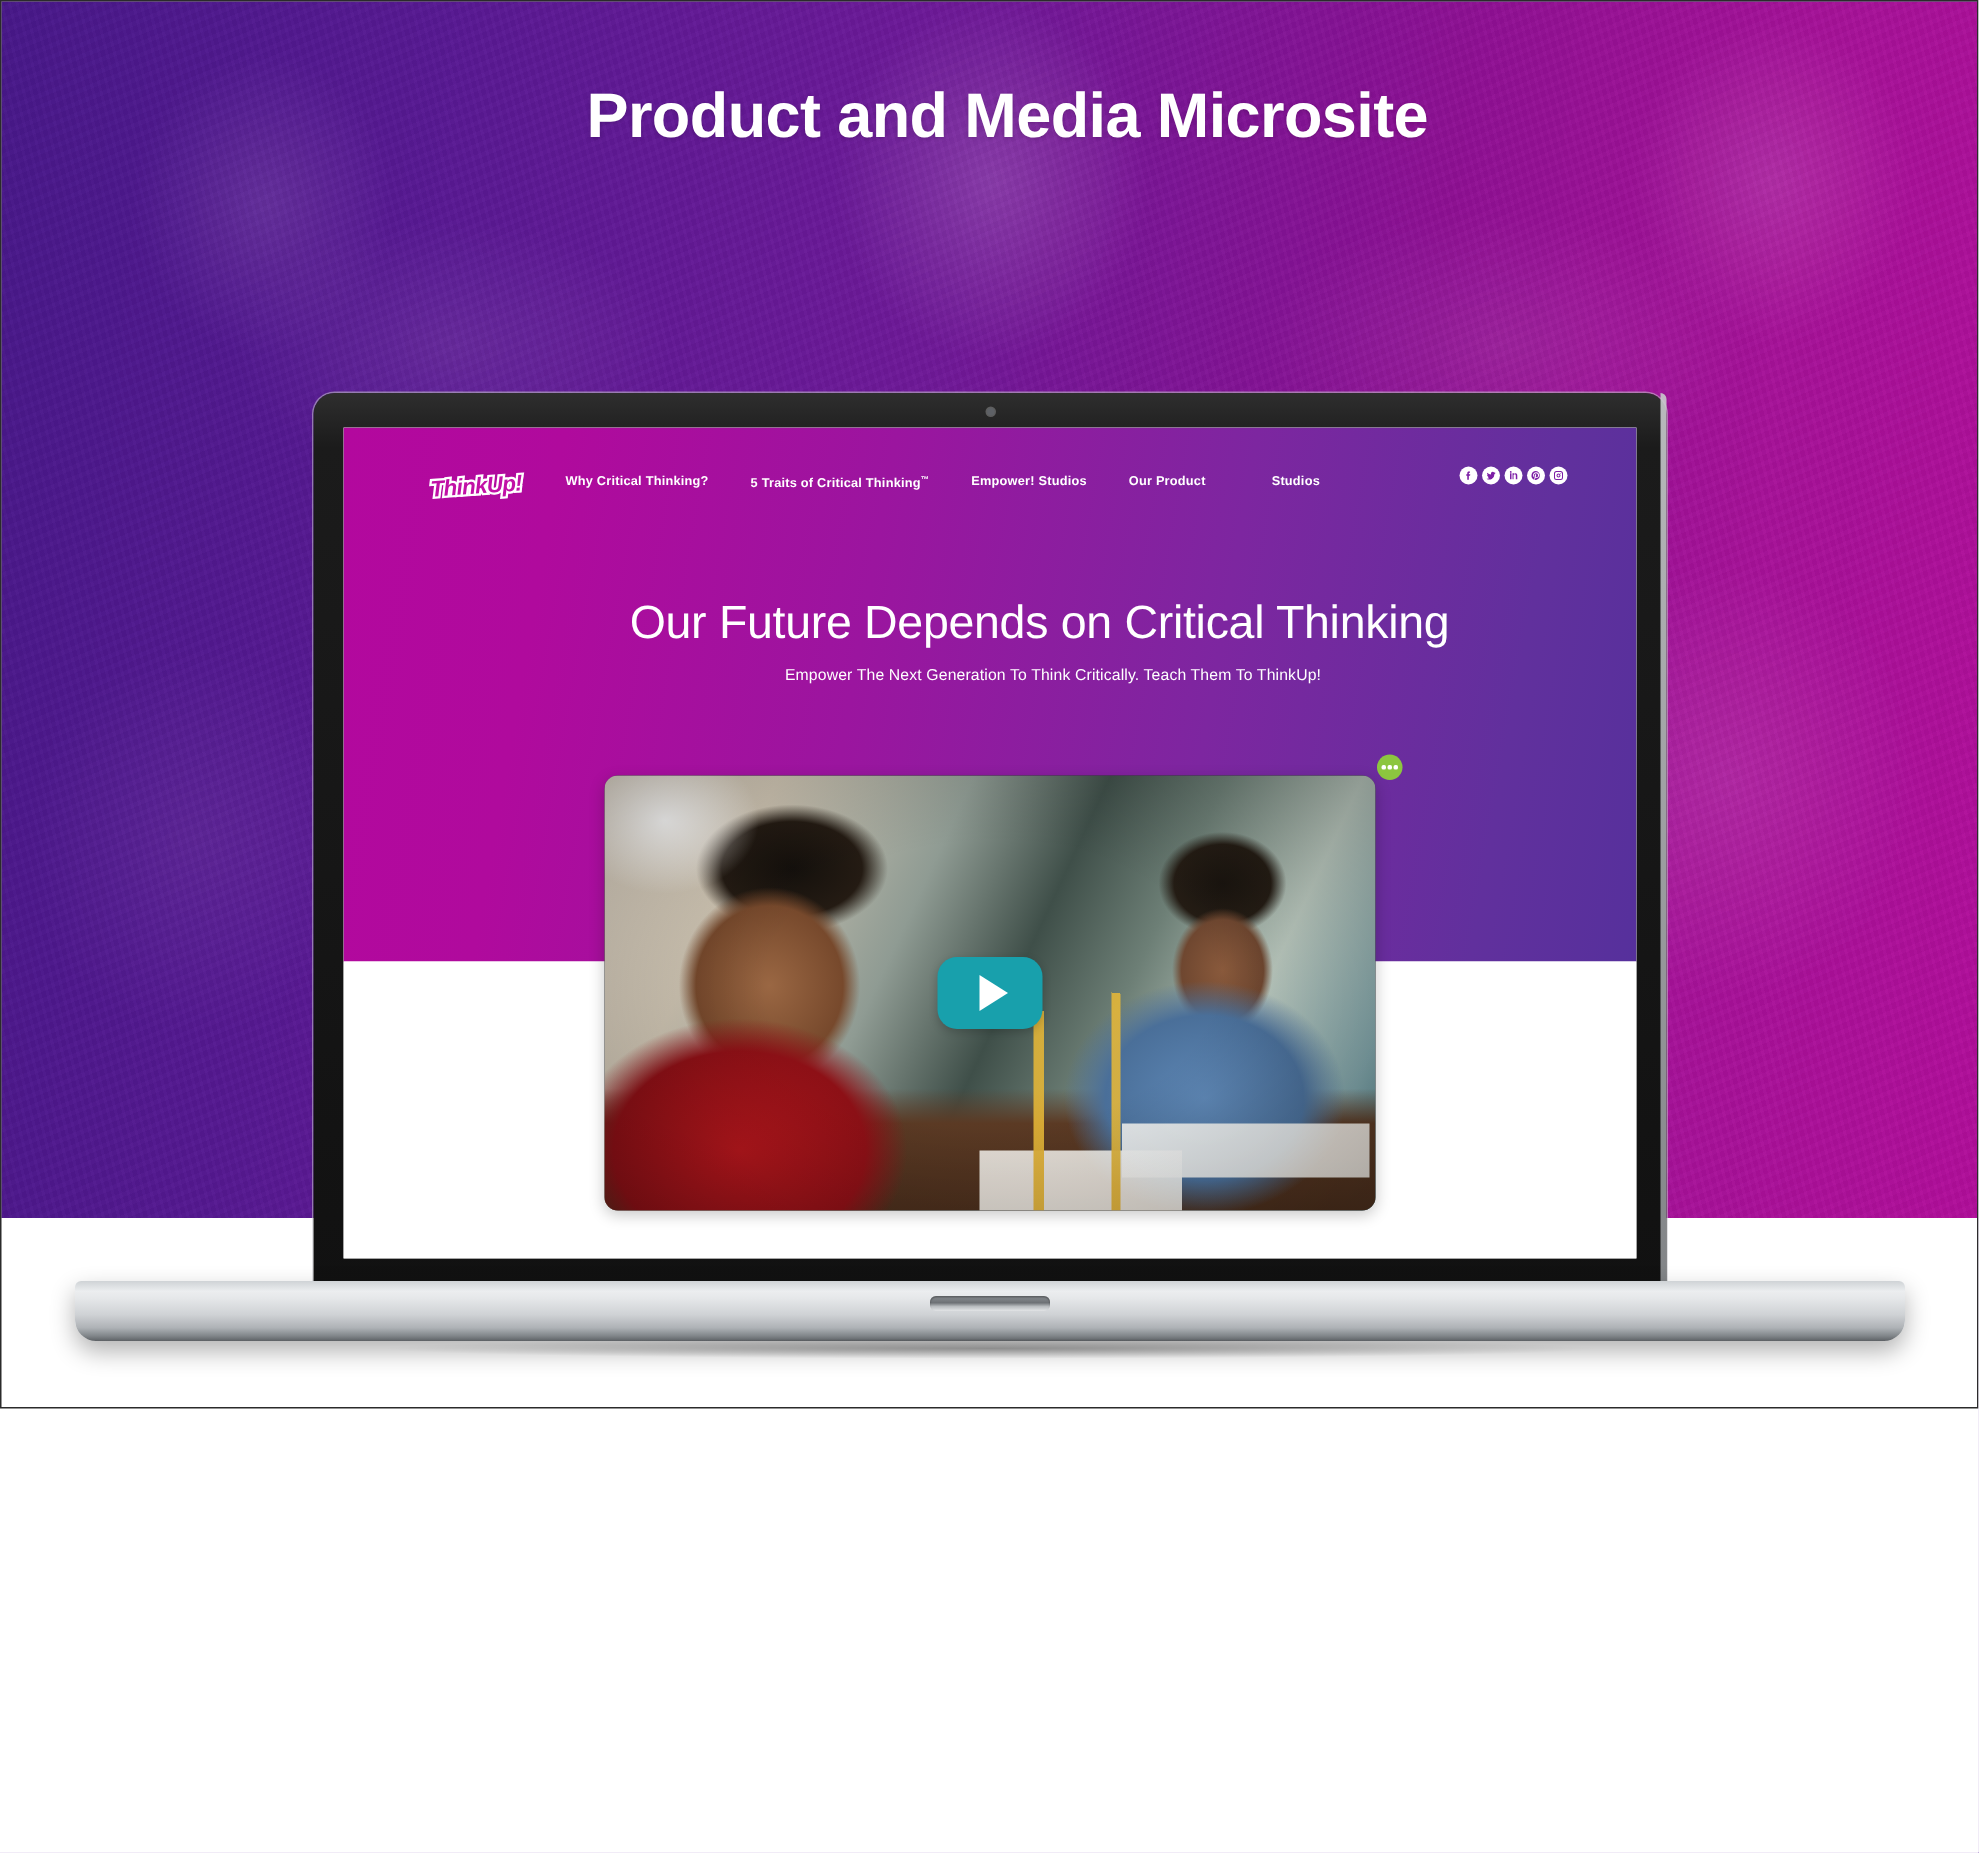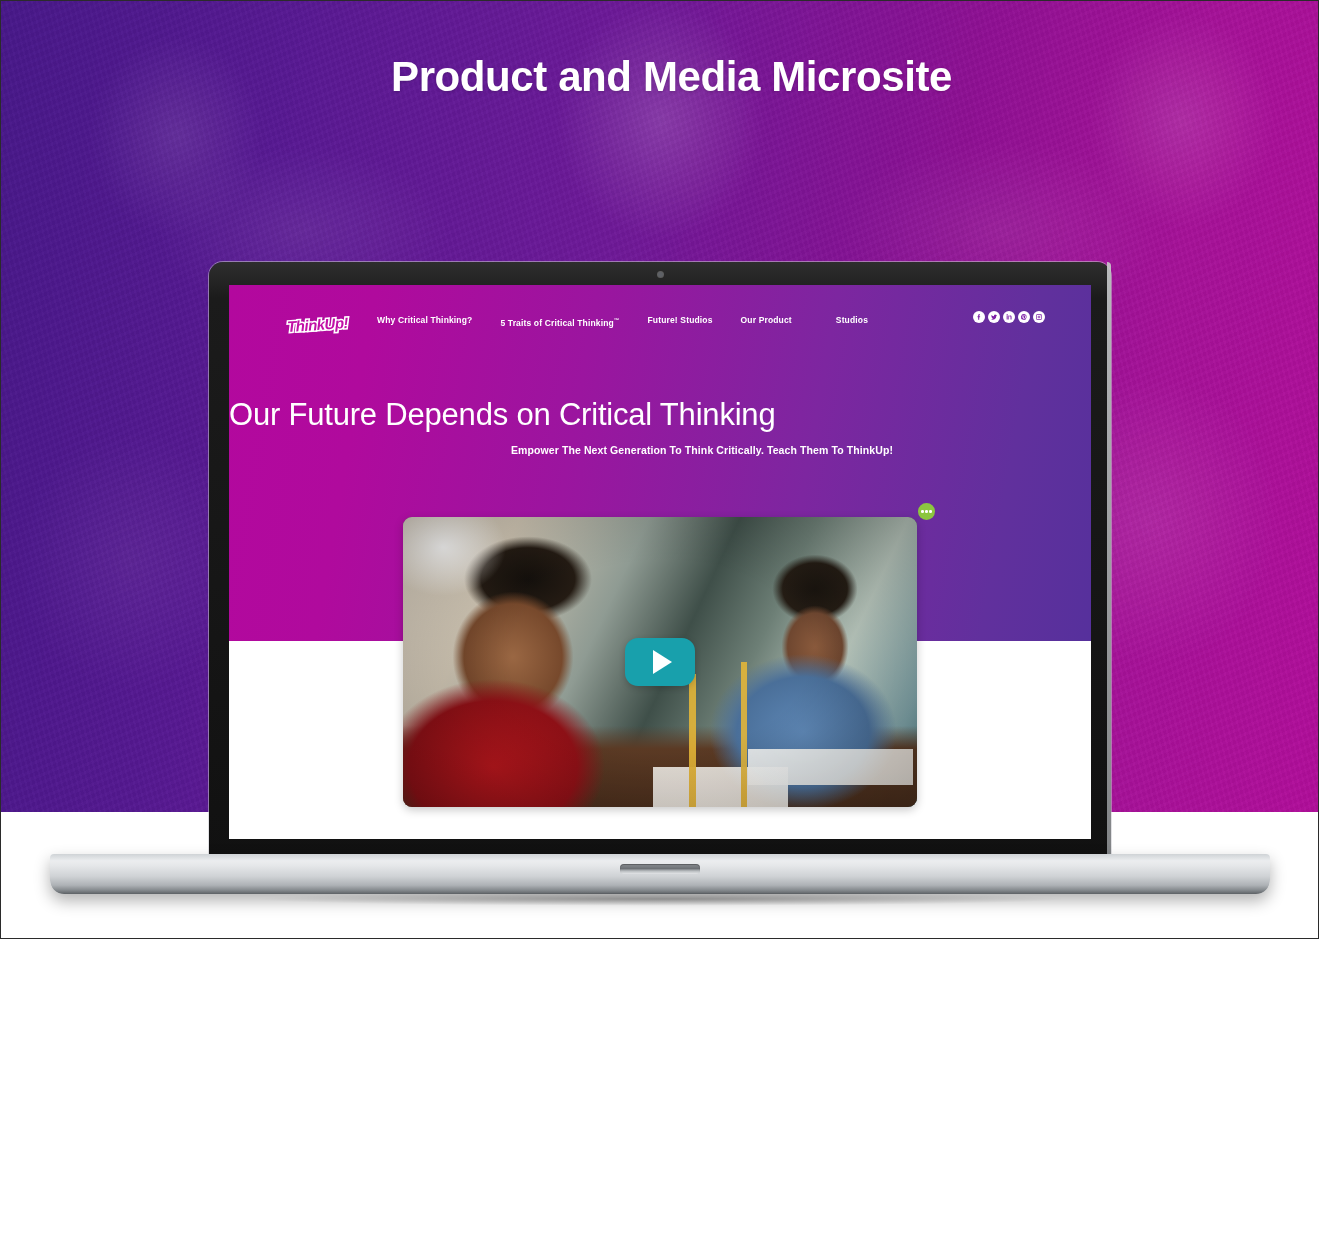--- a/index.html
+++ b/index.html
@@ -211,34 +211,34 @@
     justify-content: center;
     cursor: pointer;
   }
   .social svg { display: block; }
 
   
   .headline {
     position: absolute;
     left: 0; top: 112px;
     width: 928px;
-    text-align: left;
+    text-align: center;
     color: #ffffff;
     font-size: 31px;
     font-weight: normal;
     letter-spacing: -0.2px;
   }
   .subhead {
     position: absolute;
     left: 0; top: 159px;
     width: 946px;
     text-align: center;
     color: #ffffff;
     font-size: 10.5px;
-    font-weight: bold;
+    font-weight: normal;
     letter-spacing: .1px;
   }
 
   
   .badge-more {
     position: absolute;
     left: 689px; top: 218px;
     width: 17px; height: 17px;
     border-radius: 50%;
     background: #8cc63f;
@@ -392,21 +392,21 @@
 
         <div class="logo">
           <span class="logo-text">ThinkUp!</span>
         </div>
 
         <div class="nav-links">
           <a class="nav-link">Why Critical Thinking?</a>
           <div class="nav-gap-a"></div>
           <a class="nav-link"><span>5 Traits of Critical Thinking</span><span class="tm">™</span></a>
           <div class="nav-gap-b"></div>
-          <a class="nav-link">Future! Studios</a>
+          <a class="nav-link">Empower! Studios</a>
           <div class="nav-gap-c"></div>
           <a class="nav-link">Our Product</a>
           <div class="nav-gap-d"></div>
           <a class="nav-link">Studios</a>
         </div>
 
         <div class="socials">
           <span class="social">
             <svg width="8" height="8" viewBox="0 0 24 24">
                 <path fill="#7d1fa6" d="M15 4h-2.5C10.6 4 9.5 5.4 9.5 7.3V9.5H7.5v3h2v8h3.2v-8h2.4l.4-3h-2.8V7.6c0-.7.2-1.1 1.1-1.1H15V4z"></path>

